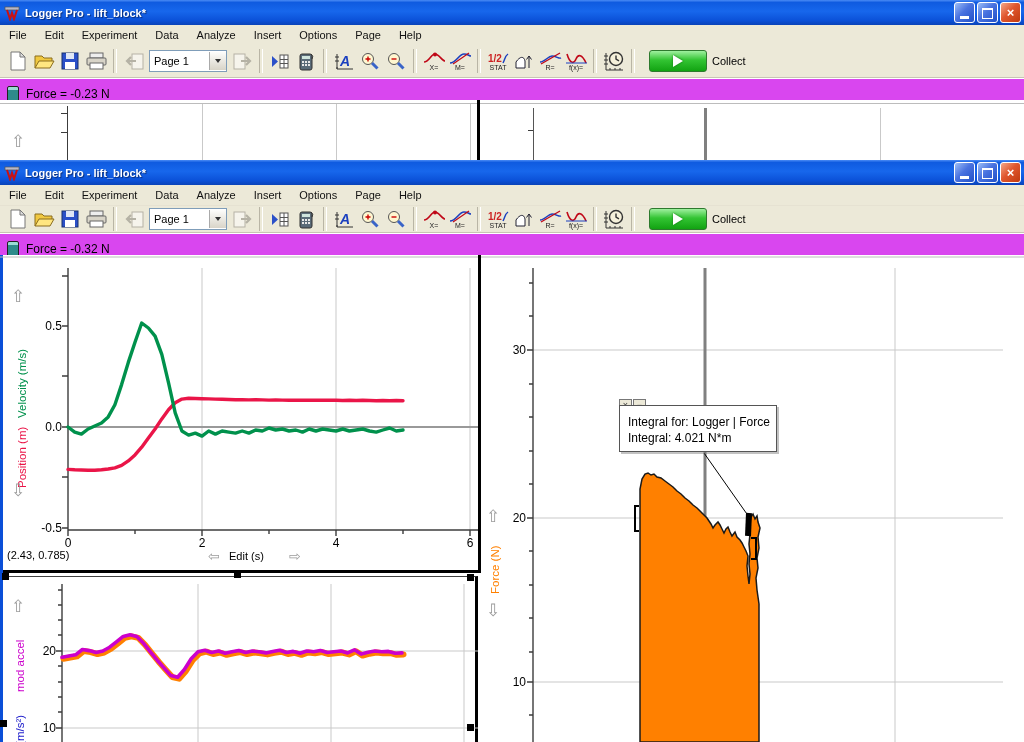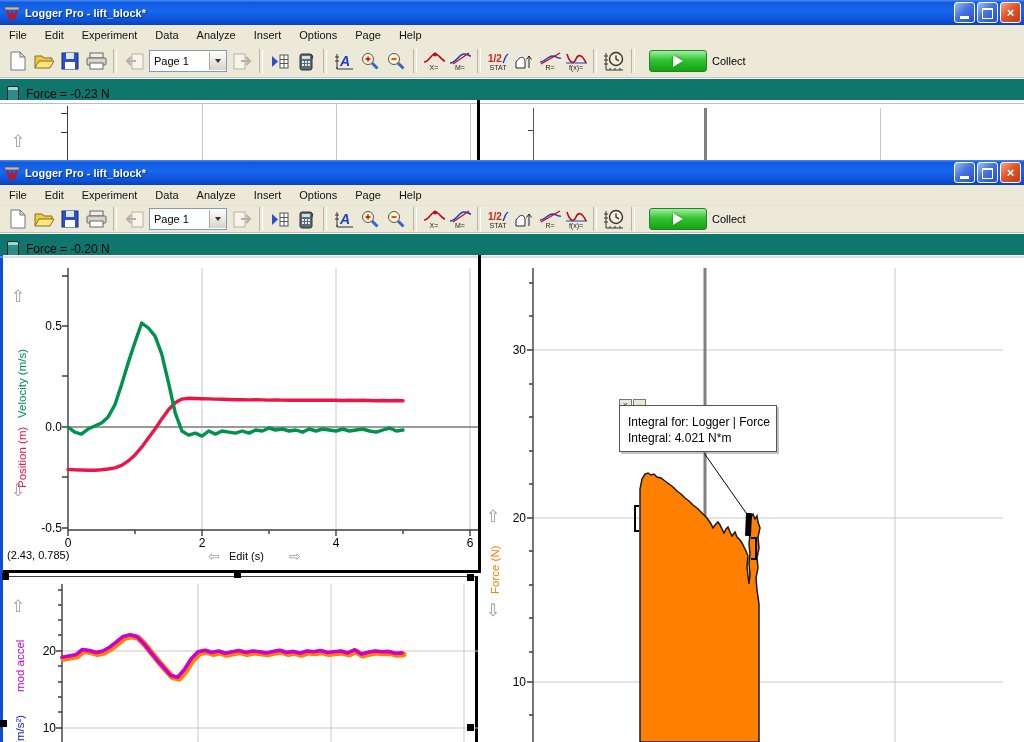--- a/index.html
+++ b/index.html
@@ -34,21 +34,21 @@
   .pagebox .lbl{padding-left:4px;flex:1;}
   .dd{width:16px;height:18px;background:linear-gradient(180deg,#fdfdfb,#d8d4c8);border-left:1px solid #aaa;
     display:flex;align-items:center;justify-content:center;}
   .ddtri{width:0;height:0;border-left:3px solid transparent;border-right:3px solid transparent;border-top:4px solid #333;}
   .collect-wrap{display:flex;align-items:center;margin-left:10px;}
   .collect-btn{width:58px;height:22px;border:1px solid #2e7a2e;border-radius:3px;box-sizing:border-box;
     background:linear-gradient(180deg,#9ff09f,#33c433 45%,#12a312);display:flex;align-items:center;justify-content:center;}
   .playtri{width:0;height:0;border-top:6px solid transparent;border-bottom:6px solid transparent;border-left:10px solid #fff;
     filter:drop-shadow(0 0 1px #0a730a);}
   .collect-lbl{font-size:11px;margin-left:5px;color:#000;}
-  .statusbar{left:0;width:1024px;height:32px;background:#0f766e;display:flex;align-items:center;
+  .statusbar{left:0;width:1024px;height:32px;background:#d946ef;display:flex;align-items:center;
     box-sizing:border-box;padding-left:7px;font-size:12px;border-bottom:1px solid #8a8a8a;border-top:1px solid #fff;}
   .sensor-chip{width:10px;height:15px;background:linear-gradient(180deg,#9adbd4 20%,#2e8b8b 21%);
     border:1px solid #222;border-radius:2px;margin-right:7px;}
   
   .pane{background:#fff;}
   .arrow{color:#9a9a9a;font-size:17px;line-height:17px;}
   .smallarrow{color:#9a9a9a;font-size:14px;line-height:14px;}
   .vlabel{writing-mode:vertical-rl;transform:rotate(180deg);font-size:11.5px;white-space:nowrap;}
   .green{color:#00914c;} .redc{color:#ea1548;} .magenta{color:#cc00cc;} .bluec{color:#2222cc;} .orangec{color:#ff8000;}
   .handle{width:7px;height:7px;background:#000;}
@@ -449,21 +449,21 @@
   <div class="collect-wrap">
     <div class="collect-btn">
         <div class="playtri"></div>
       </div>
     <div class="collect-lbl">Collect</div>
   </div>
 </div>
 
 <div class="abs statusbar" style="top:233px;">
   <div class="sensor-chip"></div>
-  <div>Force = -0.20 N</div>
+  <div>Force = -0.32 N</div>
 </div>
 
 <div class="abs" style="top:255px;left:0;width:3px;height:487px;background:#0b4fd8;"></div>
 
 <div class="abs pane" style="top:255px;left:3px;width:475px;height:315px;border-right:3px solid #000;border-bottom:3px solid #000;box-sizing:content-box;"></div>
 <svg id="svgA" class="abs" style="top:255px;left:0;" width="481" height="315">
   <line x1="0" y1="2" x2="478" y2="2" stroke="#bcbcbc"></line>
   <g stroke="#c9c9c9">
     <line x1="202" y1="13" x2="202" y2="275"></line>
       <line x1="336" y1="13" x2="336" y2="275"></line>

